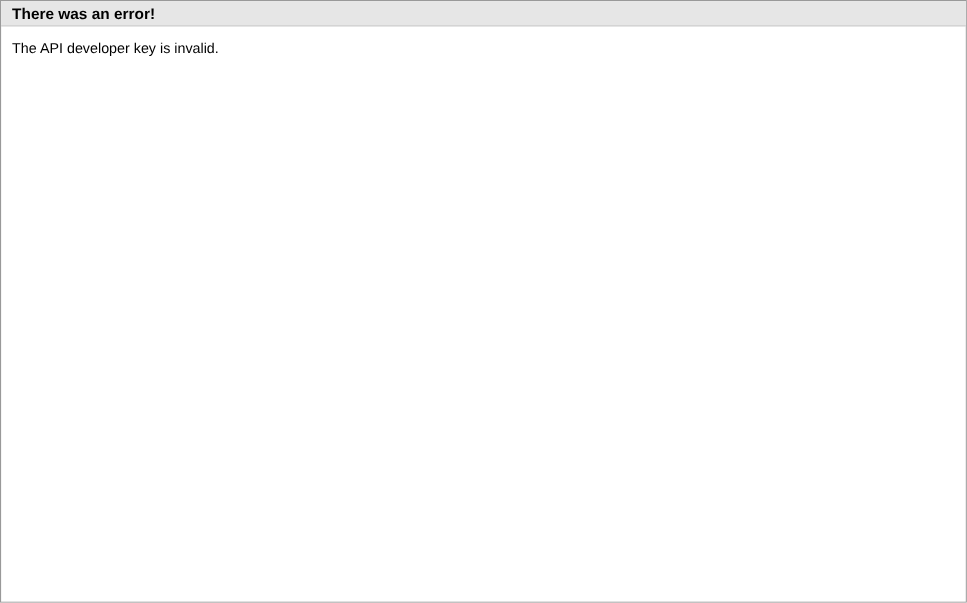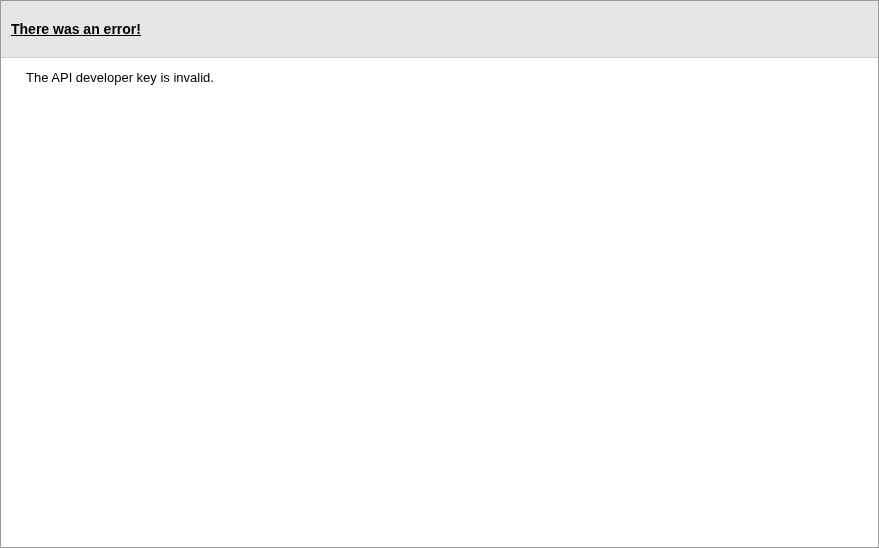--- a/index.html
+++ b/index.html
@@ -14,32 +14,30 @@
       background: #ffffff;
     }
     .container {
       width: 100%;
       height: 100%;
       border: 1px solid #999999;
       background: #ffffff;
     }
     .error-header {
       background: #e6e6e6;
-      padding: 20px 10px;
+      padding: 3px 10px;
       border-bottom: 1px solid #cccccc;
-      text-decoration: underline;
     }
     .error-title {
       font-size: 14px;
       font-weight: bold;
       color: #000000;
     }
     .error-body {
       padding: 12px 10px;
-      margin-left: 15px;
     }
     .error-message {
       font-size: 13px;
       color: #000000;
     }
   </style>
 </head>
 <body>
 
 <div class="container">

